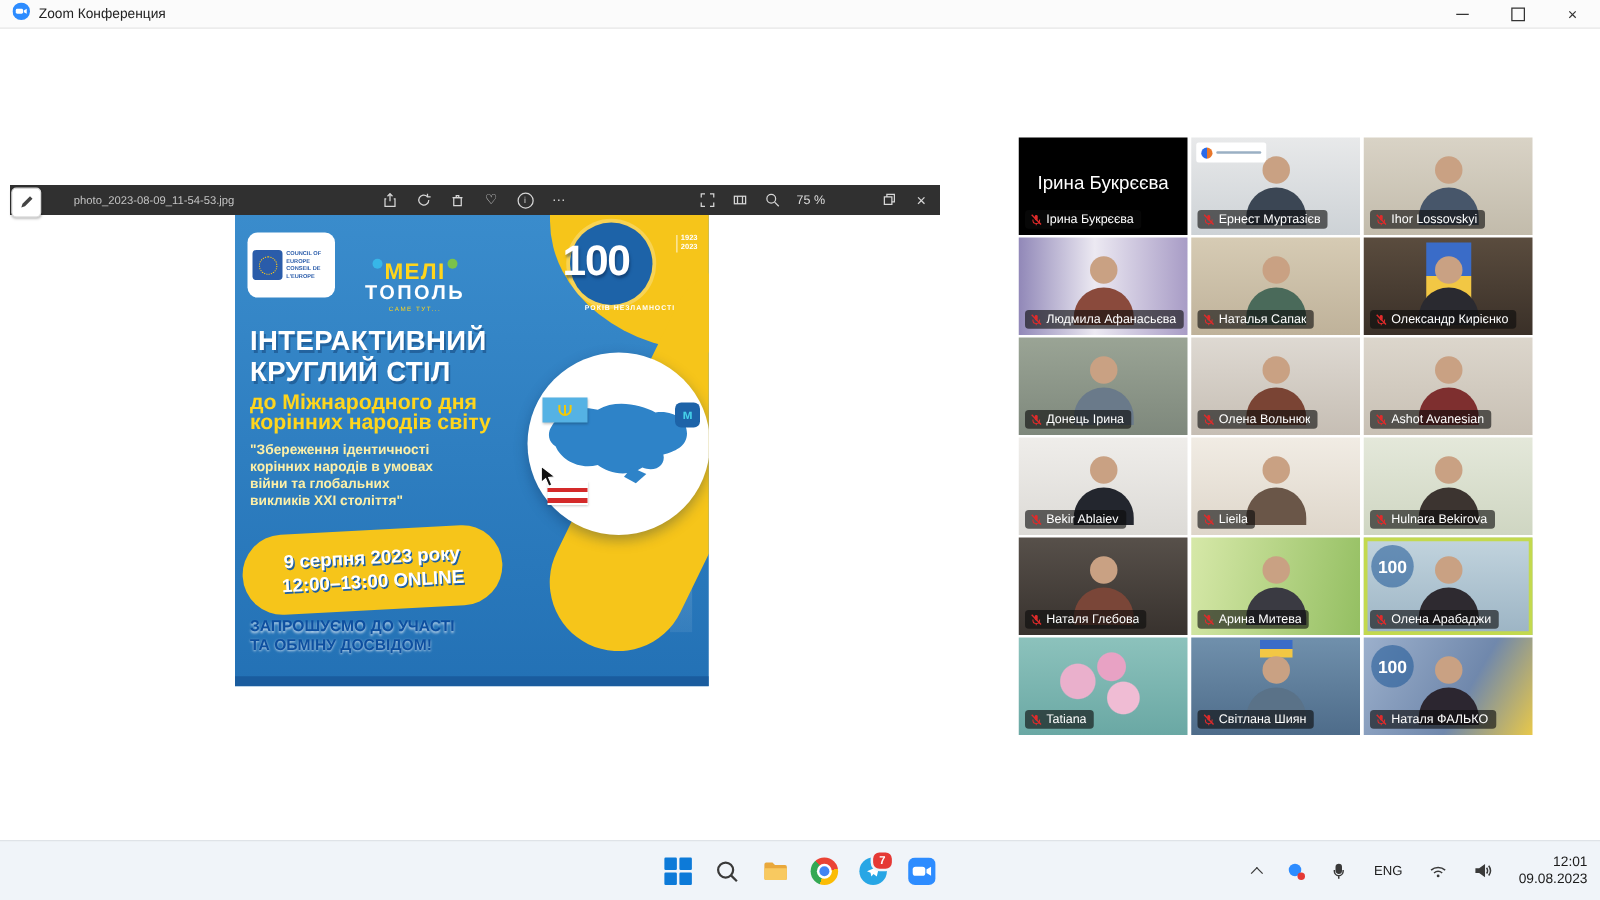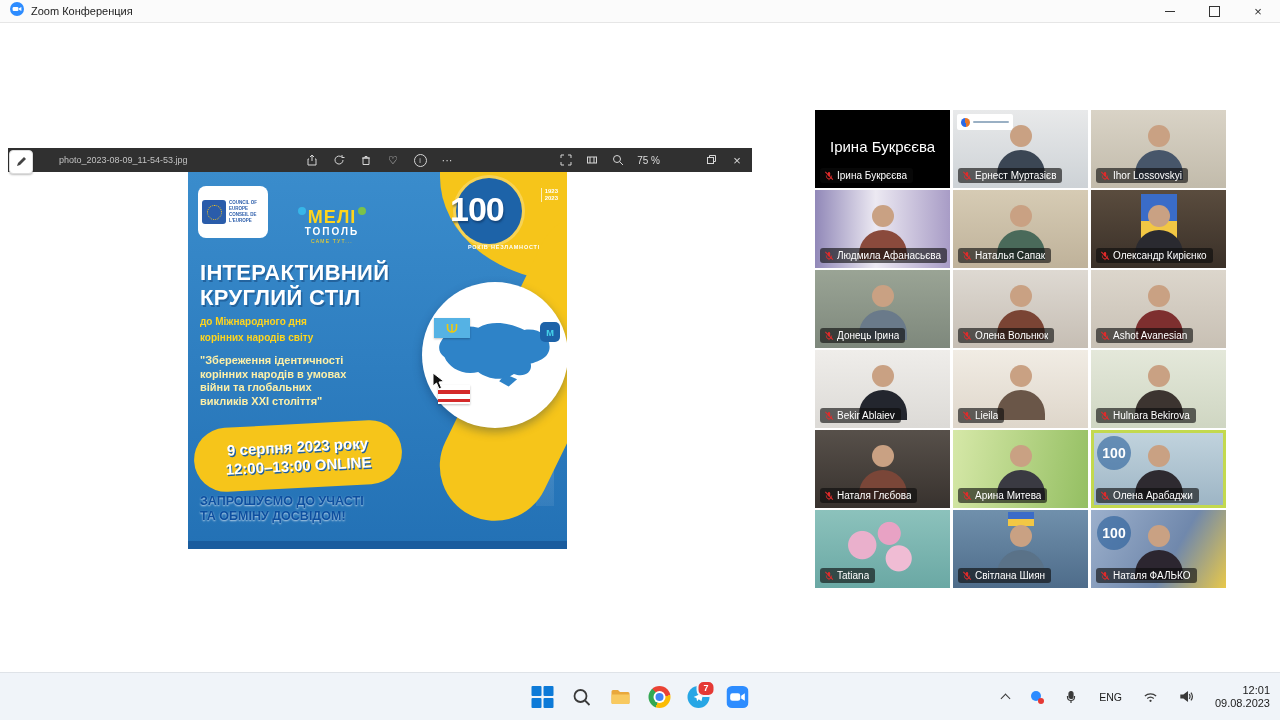--- a/index.html
+++ b/index.html
@@ -38,33 +38,33 @@
   .coe-card{position:absolute;left:10px;top:14px;width:70px;height:52px;background:#fff;border-radius:8px;
             display:flex;align-items:center;gap:3px;padding:4px;box-sizing:border-box;}
   .coe-flag{width:24px;height:24px;background:#2a5caa;border-radius:3px;display:flex;align-items:center;justify-content:center;flex:none;}
   .coe-stars{width:13px;height:13px;border-radius:50%;border:1.5px dotted #f6c51a;}
   .coe-text{font-size:4.5px;font-weight:700;color:#2a5caa;line-height:6px;}
   .city-logo{position:absolute;left:96px;top:16px;width:96px;text-align:center;margin-top:19px;}
   .city-dots{position:absolute;left:14px;top:0;width:68px;display:flex;justify-content:space-between;}
   .city-dots span{width:8px;height:8px;border-radius:50%;}
   .city-dots .d1{background:#37b6e8;} .city-dots .d2{background:#7bc24a;}
   .city-top{position:relative;font-size:18px;font-weight:800;color:#ffd51c;letter-spacing:1px;}
-  .city-bottom{font-size:10px;font-weight:800;color:#fff;letter-spacing:2px;margin-top:-2px;}
+  .city-bottom{font-size:16px;font-weight:800;color:#fff;letter-spacing:2px;margin-top:-2px;}
   .city-tag{font-size:5px;color:#ffd51c;letter-spacing:1.2px;margin-top:1px;}
   .anniv{position:absolute;left:258px;top:6px;width:116px;height:72px;}
   .anniv-circle{position:absolute;left:10px;top:0;width:66px;height:66px;border-radius:50%;background:#1d63a8;
                 box-shadow:0 0 0 3px rgba(255,255,255,.25);}
   .anniv-num{position:absolute;left:4px;top:12px;font-size:34px;font-weight:800;color:#fff;letter-spacing:-1px;
              text-shadow:1px 2px 2px rgba(10,40,80,.5);}
   .anniv-years{position:absolute;right:4px;top:10px;display:flex;flex-direction:column;font-size:6px;font-weight:700;
                color:#fff;border-left:1px solid rgba(255,255,255,.7);padding-left:3px;line-height:7px;}
   .anniv-cap{position:absolute;left:0;right:0;bottom:0;text-align:center;font-size:5.5px;font-weight:700;color:#fff;letter-spacing:.8px;}
   .ptitle{position:absolute;left:12px;top:88px;font-size:22px;font-weight:800;color:#fff;line-height:25px;
           letter-spacing:.3px;text-shadow:1.5px 2px 0 rgba(16,60,110,.45);z-index:3;}
-  .psub{position:absolute;left:12px;top:142px;font-size:10px;font-weight:800;color:#ffd51c;line-height:16px;z-index:3;}
+  .psub{position:absolute;left:12px;top:142px;font-size:17px;font-weight:800;color:#ffd51c;line-height:16px;z-index:3;}
   .ptopic{position:absolute;left:12px;top:182px;font-size:11px;font-weight:700;color:#fdf0a8;line-height:13.5px;z-index:3;}
   .pdate{position:absolute;left:6px;top:252px;width:208px;height:64px;background:#f6c51a;border-radius:60px;
          transform:rotate(-3deg);display:flex;flex-direction:column;align-items:center;justify-content:center;gap:2px;z-index:3;}
   .pdate div{font-size:15px;font-weight:800;color:#fff;text-shadow:1px 1.5px 0 #1d5fa5;}
   .pinvite{position:absolute;left:12px;top:322px;font-size:12.5px;font-weight:800;color:#0d4fa0;line-height:15px;
            text-shadow:0 1px 2px rgba(255,255,255,.75);z-index:3;}
   .pbottom{position:absolute;left:0;right:0;bottom:0;height:8px;background:#1a5c9e;z-index:4;}
   .map-circle{position:absolute;left:234px;top:110px;width:146px;height:146px;border-radius:50%;background:#fff;
               box-shadow:0 4px 10px rgba(10,40,80,.35);z-index:2;}
   .ua-map{position:absolute;left:10px;top:26px;width:126px;height:90px;}

